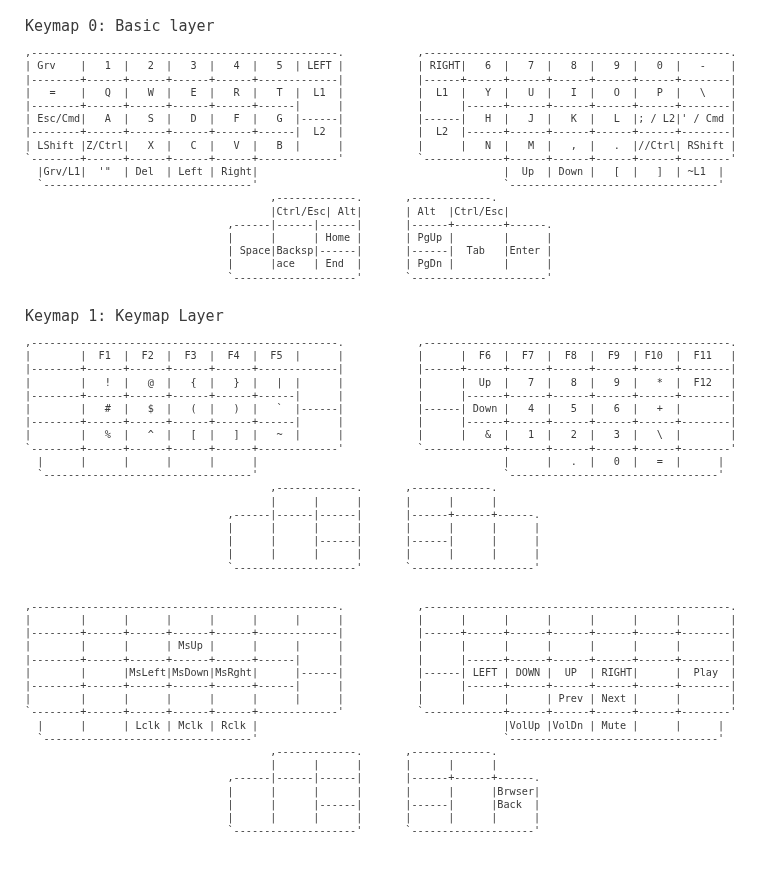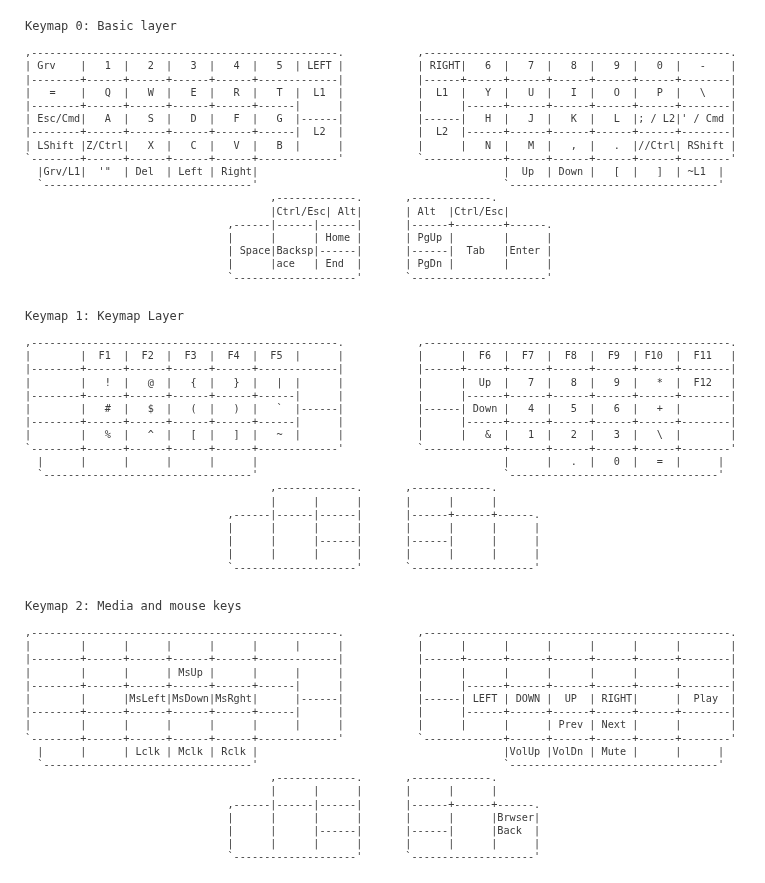--- a/index.html
+++ b/index.html
@@ -15,21 +15,21 @@
   }
   .page {
     padding: 20px 0 0 25px;
     font-family: "DejaVu Sans Mono", "Liberation Mono", monospace;
     color: #3b3b3b;
   }
   .keymap-section {
     margin: 0 0 26px 0;
   }
   .keymap-title {
-    font-size: 12px;
+    font-size: 15px;
     line-height: 13.2px;
     margin: 0 0 13px 0;
     white-space: pre;
   }
   .keymap-art {
     font-family: "DejaVu Sans Mono", "Liberation Mono", monospace;
     font-size: 10.2px;
     line-height: 13.2px;
     margin: 0;
     white-space: pre;
@@ -78,21 +78,20 @@
                                         ,-------------.       ,-------------.
                                         |      |      |       |      |      |
                                  ,------|------|------|       |------+------+------.
                                  |      |      |      |       |      |      |      |
                                  |      |      |------|       |------|      |      |
                                  |      |      |      |       |      |      |      |
                                  `--------------------'       `--------------------'</pre>
   </section>
 
   <section class="keymap-section">
-    <div class="keymap-title">Keymap 2: Media and mouse keys</div>
     <pre class="keymap-art">,--------------------------------------------------.            ,--------------------------------------------------.
 |        |      |      |      |      |      |      |            |      |      |      |      |      |      |        |
 |--------+------+------+------+------+-------------|            |------+------+------+------+------+------+--------|
 |        |      |      | MsUp |      |      |      |            |      |      |      |      |      |      |        |
 |--------+------+------+------+------+------|      |            |      |------+------+------+------+------+--------|
 |        |      |MsLeft|MsDown|MsRght|      |------|            |------| LEFT | DOWN |  UP  | RIGHT|      |  Play  |
 |--------+------+------+------+------+------|      |            |      |------+------+------+------+------+--------|
 |        |      |      |      |      |      |      |            |      |      |      | Prev | Next |      |        |
 `--------+------+------+------+------+-------------'            `-------------+------+------+------+------+--------'
   |      |      | Lclk | Mclk | Rclk |                                        |VolUp |VolDn | Mute |      |      |

